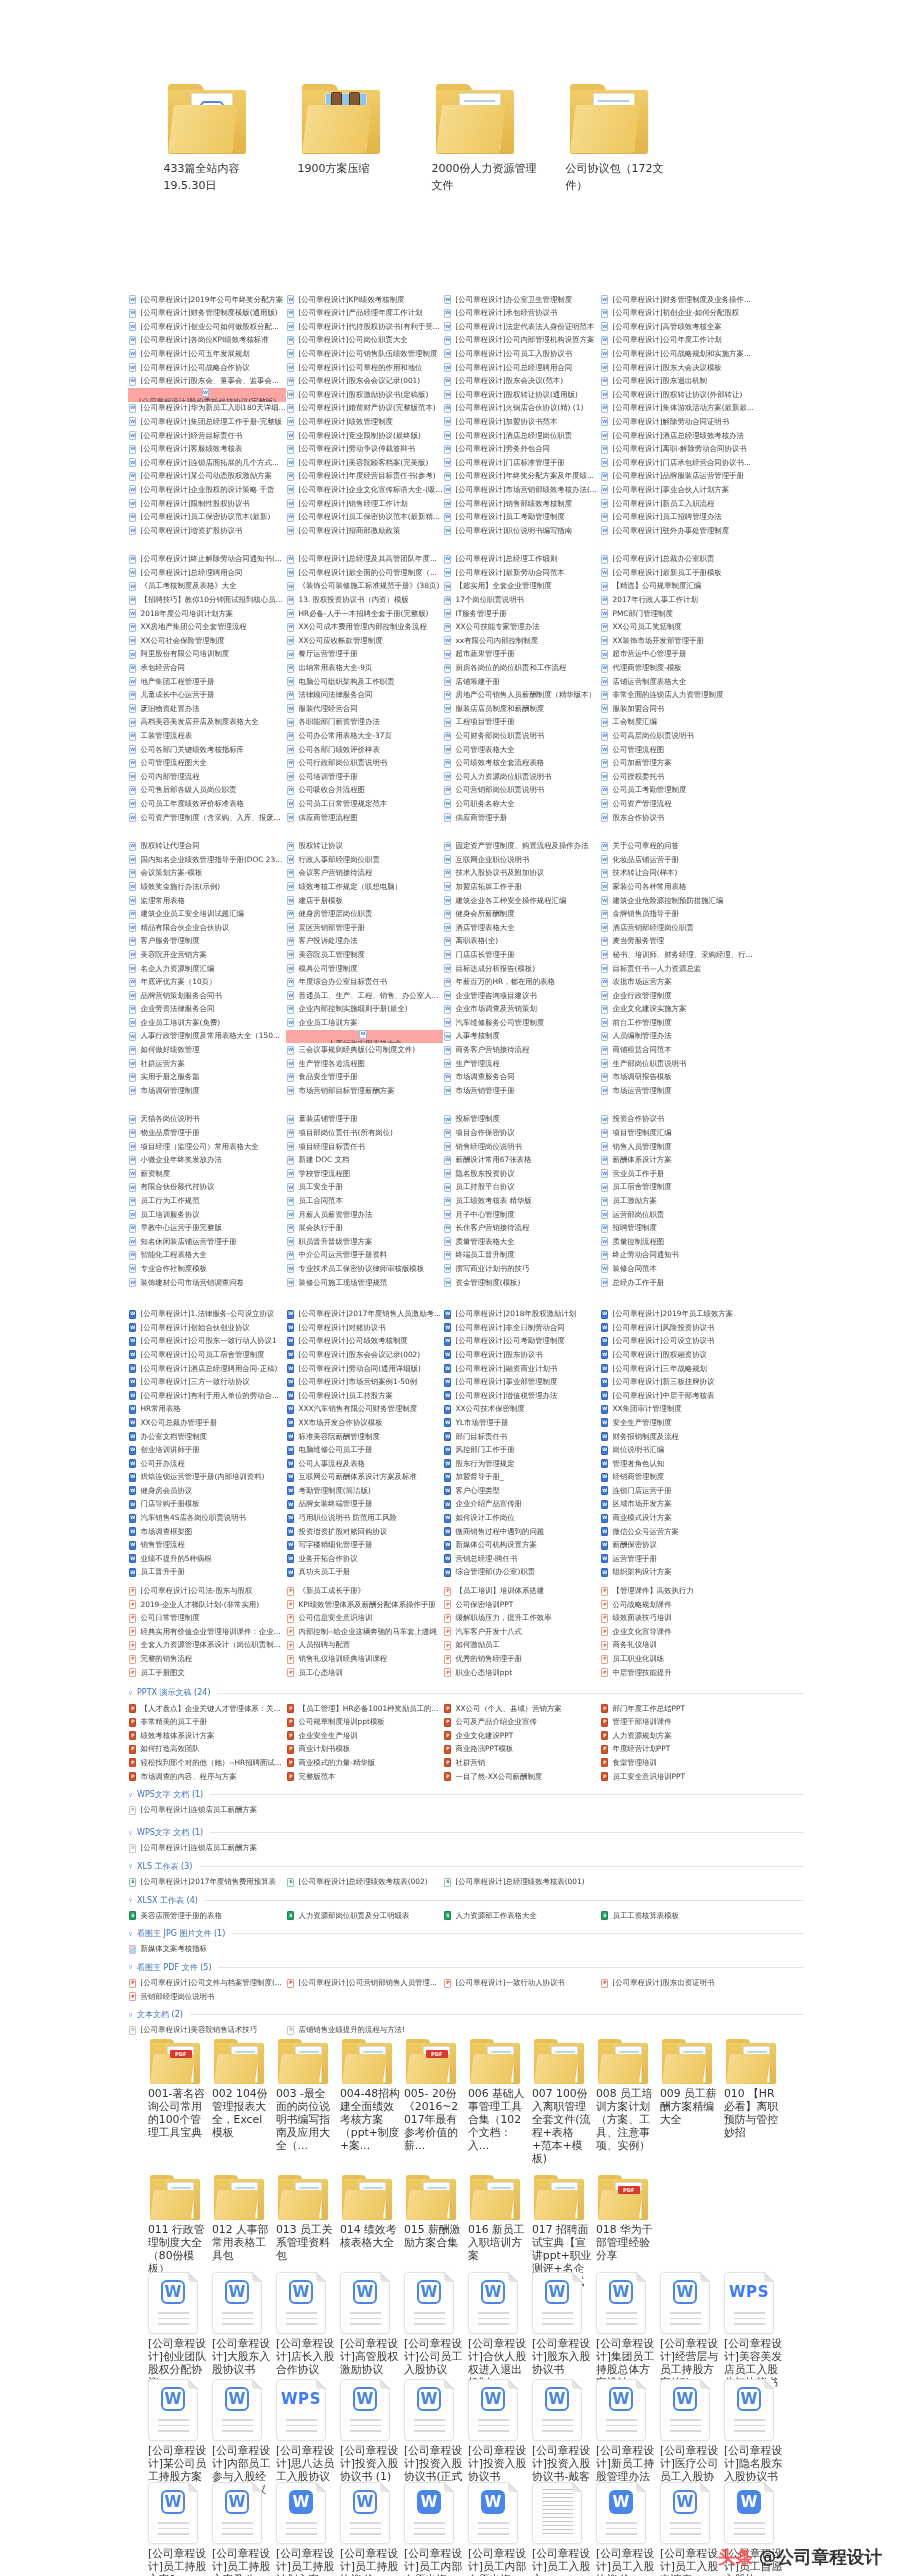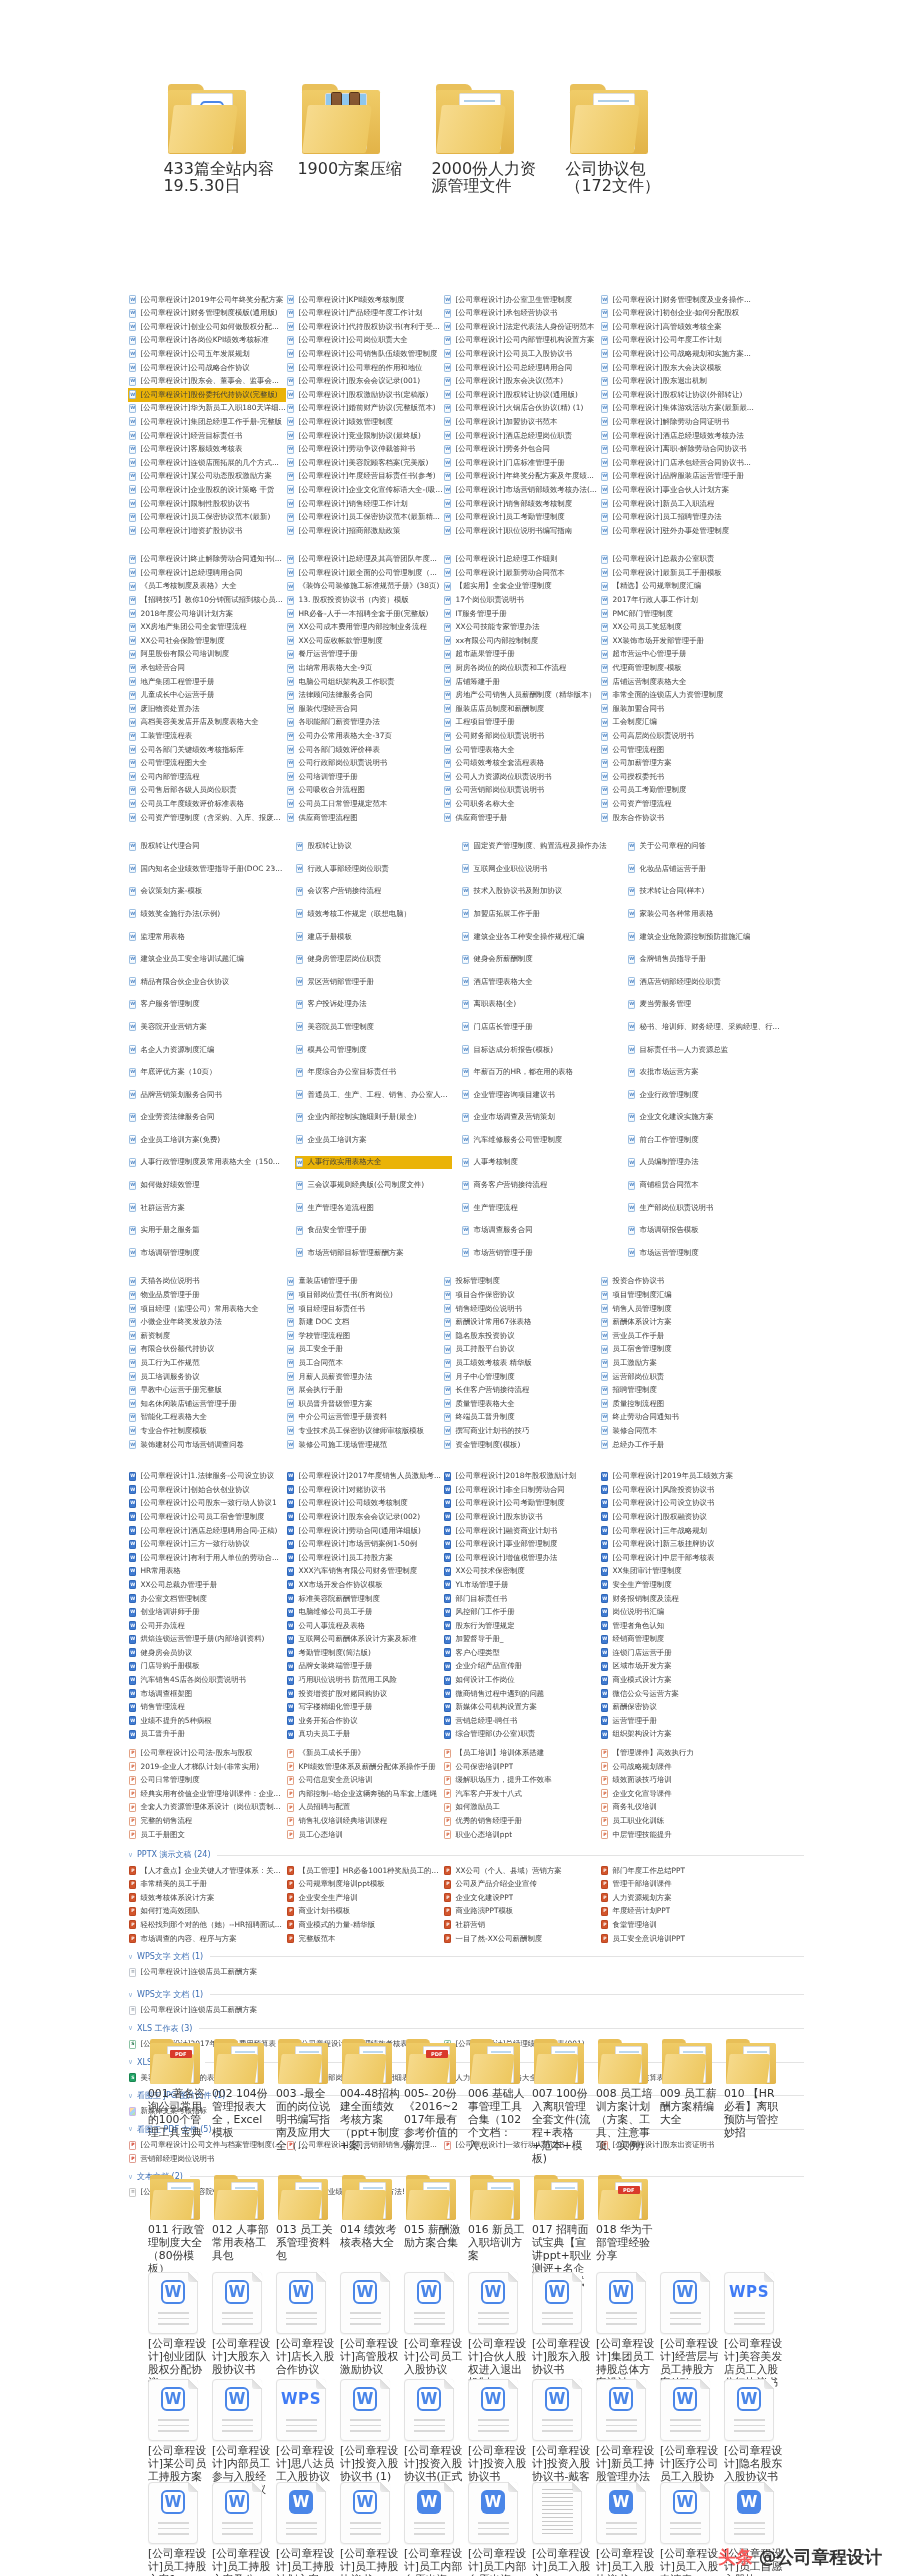--- a/index.html
+++ b/index.html
@@ -14,27 +14,27 @@
   .tf-page{position:absolute;left:26px;top:9px;width:40px;height:55px;background:#fff;border:0.6px solid #dcdcdc;border-radius:1.7px;}
   .tf-front{position:absolute;left:3.4px;bottom:0;width:64px;height:48px;background:linear-gradient(105deg,#f7db8e,#edc75e);border-radius:2.3px 4.5px 2.3px 2.3px;transform:skewX(-7deg);transform-origin:bottom left;}
   .v-doc .tf-page::before{content:"W";position:absolute;left:8px;top:6.8px;width:20.5px;height:20.5px;border:2.3px solid #4a86e8;border-radius:5.1px;color:#4a86e8;font-weight:bold;font-size:13.6px;line-height:20.5px;text-align:center;}
   .v-doc .tf-page::after{content:"";position:absolute;left:5.7px;right:5.7px;bottom:5.7px;height:15px;background:repeating-linear-gradient(#d9d9d9 0 1.7px,transparent 1.7px 5.7px);}
   .v-zip .tf-page{background:linear-gradient(#8ec7ee 0 45%,#bde08e 45% 70%,#f0a94f 70%);}
   .v-zip .tf-page::before,.v-zip .tf-page::after{content:"";position:absolute;top:-2.3px;bottom:-2.3px;width:8.5px;background:linear-gradient(#8a5a33,#6e4426);border:1.1px solid #553317;border-radius:1.7px;}
   .v-zip .tf-page::before{left:5.7px;} .v-zip .tf-page::after{right:5.7px;}
   .v-stripes .tf-page::before{content:"";position:absolute;left:4.5px;right:4.5px;top:5.7px;height:30px;background:repeating-linear-gradient(#aecfe9 0 2.3px,transparent 2.3px 6.3px);}
   .v-stripes .tf-page::after{content:"";position:absolute;left:4.5px;right:4.5px;bottom:5.7px;height:12.5px;background:linear-gradient(#7fb2e5,#2f6fae);}
   .v-text .tf-page::before{content:"";position:absolute;left:5.7px;right:5.7px;top:6.8px;bottom:6.8px;background:repeating-linear-gradient(#b9b9b9 0 1.1px,transparent 1.1px 5.1px);}
-  .tf-label{margin:8px 0 0 3.4px;width:114px;font-size:16px;line-height:16.5px;color:#2f2f2f;}
+  .tf-label{margin:8px 0 0 3.4px;width:114px;font-size:11px;line-height:16.5px;color:#2f2f2f;}
   
   #file-list{position:absolute;left:128px;top:286px;width:676px;}
   .sec-grid{display:grid;grid-template-columns:158px 157px 157px 157px;}
   .f-item{display:flex;align-items:center;height:13.6px;font-size:7.4px;color:#3c3c3c;white-space:nowrap;overflow:hidden;padding-left:1.1px;}
   .f-item .lbl{overflow:hidden;text-overflow:clip;}
-  .f-item.hl{background:#eab308;}
+  .f-item.hl{background:#fca5a5;flex-direction:column;}
   .fi{display:inline-block;width:7.4px;height:9px;border:0.6px solid #aac7e4;border-radius:1.1px;margin-right:4px;flex:none;position:relative;background:#fff;box-sizing:border-box;}
   .fi::after{position:absolute;left:0;right:0;top:0.6px;bottom:0;font-weight:bold;font-size:4.5px;line-height:6.8px;text-align:center;}
   .ic-doc-o{border-color:#9dbfe2;background:linear-gradient(#fff 60%,#eaf3fb);} .ic-doc-o::after{content:"W";color:#4f86c6;}
   .ic-doc-f{background:#3f7ad0;border-color:#2f66b8;} .ic-doc-f::after{content:"W";color:#fff;}
   .ic-ppt-o{border-color:#e2a184;} .ic-ppt-o::after{content:"P";color:#d2552c;}
   .ic-ppt-f{background:#d2552c;border-color:#bc4520;} .ic-ppt-f::after{content:"P";color:#fff;}
   .ic-wps{border-color:#c5cad1;} .ic-wps::after{content:"≡";color:#9aa3ad;}
   .ic-xls-o{border-color:#8cc3a5;} .ic-xls-o::after{content:"S";color:#1e7145;}
   .ic-xls-f{background:#21a366;border-color:#18854f;} .ic-xls-f::after{content:"S";color:#fff;}
   .ic-jpg{border-color:#c9b8e8;background:linear-gradient(135deg,#ffd9a0 0 40%,#a8d4f5 40% 70%,#b7e3b0 70%);}
@@ -715,21 +715,21 @@
         </div>
         <div class="f-item">
           <span class="fi ic-doc-o"></span>
           <span class="lbl">供应商管理手册</span>
         </div>
         <div class="f-item">
           <span class="fi ic-doc-o"></span>
           <span class="lbl">股东合作协议书</span>
         </div>
       </div>
-      <div class="sec-grid" style="margin-top: 15px; gap: 9px;">
+      <div class="sec-grid" style="margin-top: 15px;">
         <div class="f-item">
           <span class="fi ic-doc-o"></span>
           <span class="lbl">股权转让代理合同</span>
         </div>
         <div class="f-item">
           <span class="fi ic-doc-o"></span>
           <span class="lbl">股权转让协议</span>
         </div>
         <div class="f-item">
           <span class="fi ic-doc-o"></span>

